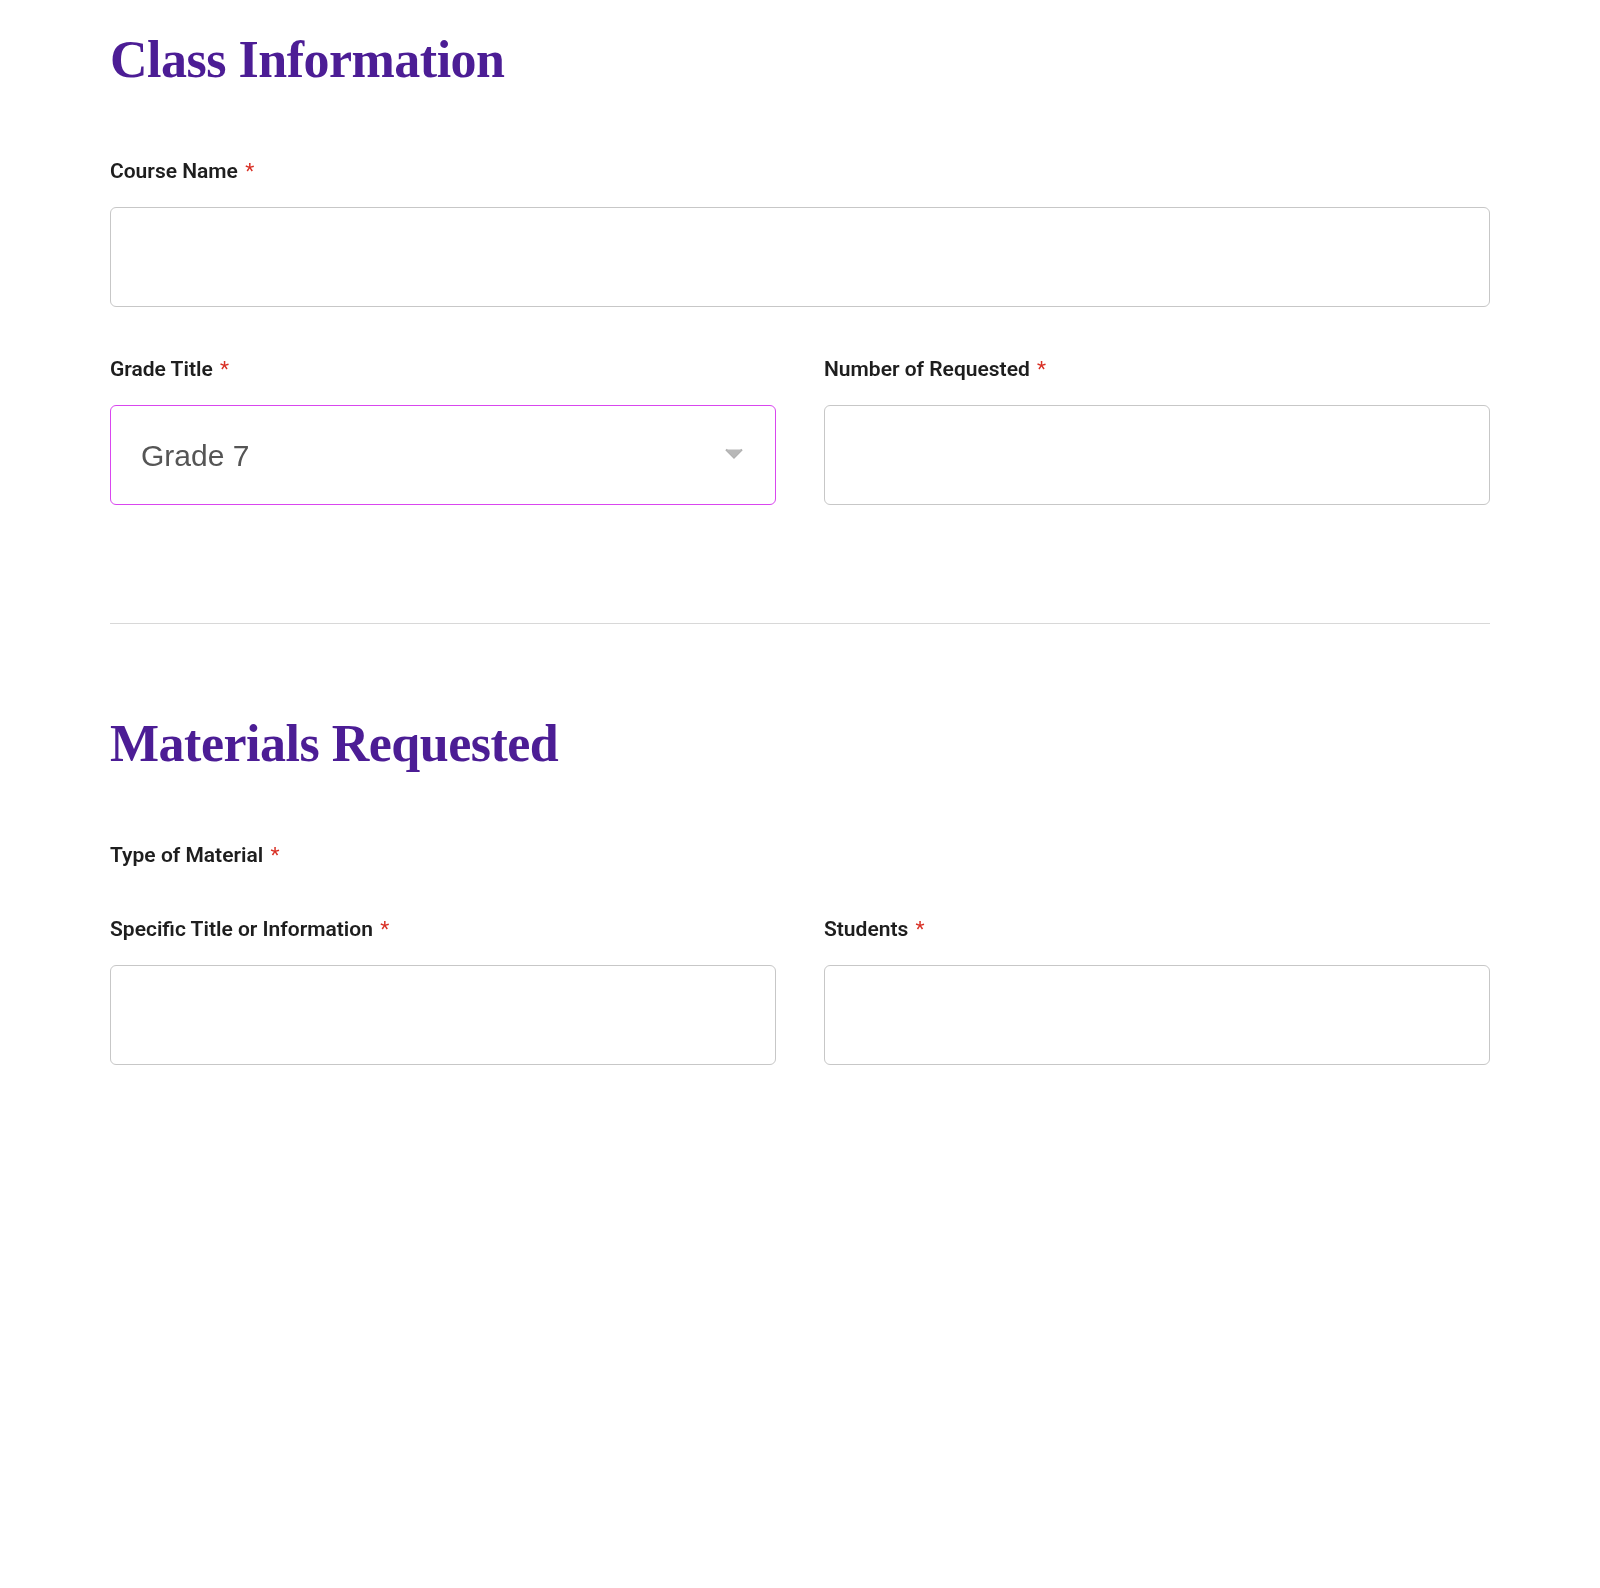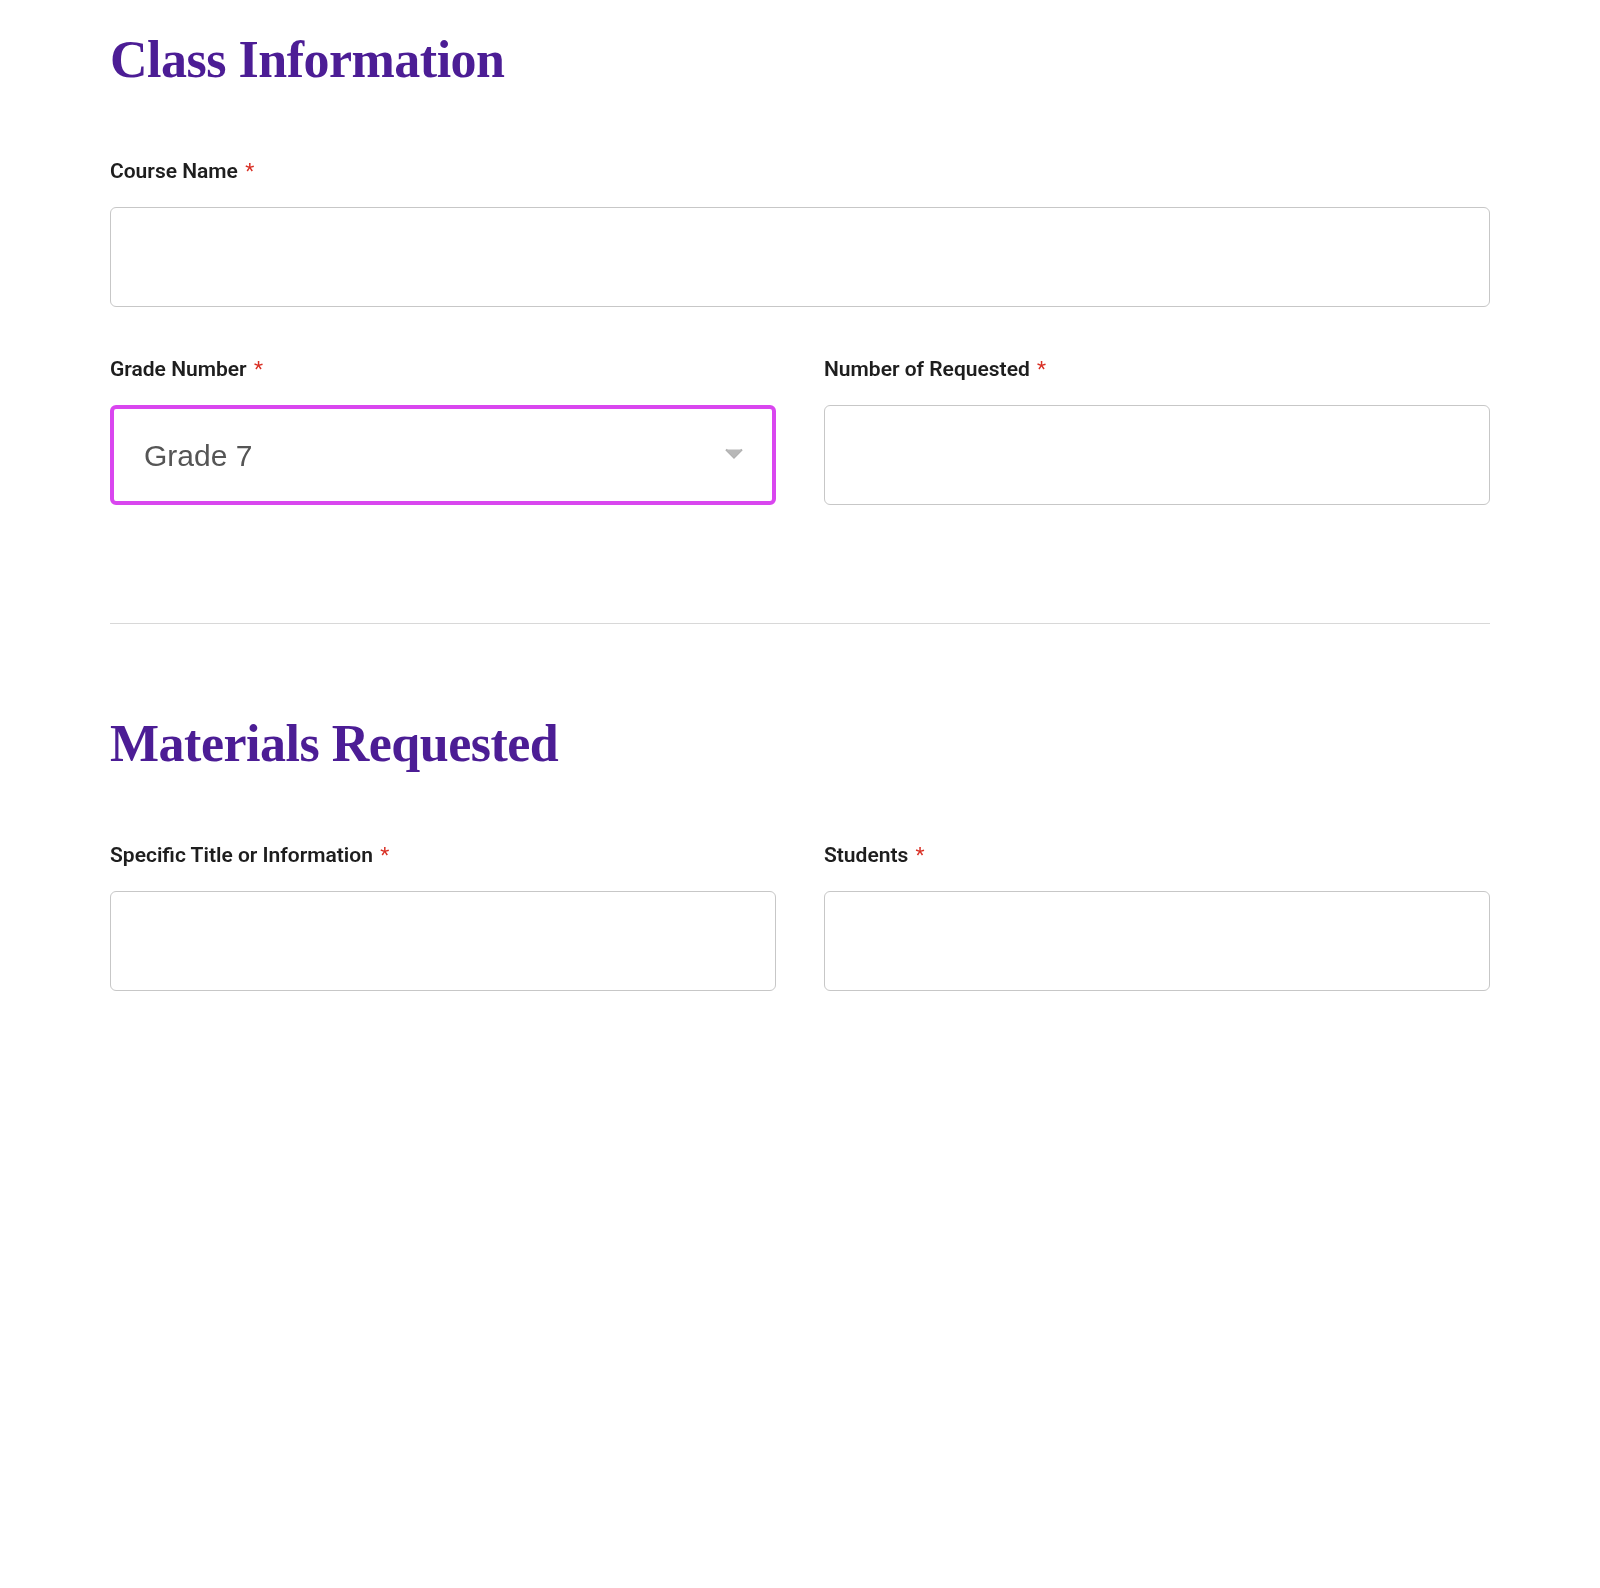--- a/index.html
+++ b/index.html
@@ -46,21 +46,21 @@
       color: #333;
       background: #ffffff;
     }
     .select-wrapper {
       position: relative;
       width: 100%;
     }
     .select-input {
       width: 100%;
       height: 100px;
-      border: 4px solid #d946ef;
+      border: 1px solid #d946ef;
       border-radius: 6px;
       padding: 0 60px 0 30px;
       font-size: 30px;
       color: #555;
       background: #ffffff;
       appearance: none;
       -webkit-appearance: none;
       -moz-appearance: none;
       cursor: pointer;
     }
@@ -93,21 +93,21 @@
   <label class="field-label">
     <span>Course Name</span>
     <span class="required-star">*</span>
   </label>
   <input type="text" class="text-input" value="" style="">
 </div>
 
 <div class="row-2">
   <div class="field-group">
     <label class="field-label">
-      <span>Grade Number</span>
+      <span>Grade Title</span>
       <span class="required-star">*</span>
     </label>
     <div class="select-wrapper">
       <select class="select-input">
         <option>Grade 7</option>
       </select>
       <span class="select-chevron">
         <svg width="20" height="14" viewBox="0 0 20 14">
           <path d="M2 3 L10 11 L18 3" fill="none" stroke="#b0b0b0" stroke-width="2"></path>
           <path d="M2 3 L10 11 L18 3 Z" fill="#b8b8b8"></path>
@@ -123,20 +123,24 @@
     </label>
     <input type="text" class="text-input" value="" style="">
   </div>
 </div>
 
 <hr class="divider">
 
 <h2 class="section-heading">Materials Requested</h2>
 
 <div class="field-group">
+  <label class="field-label">
+    <span>Type of Material</span>
+    <span class="required-star">*</span>
+  </label>
 </div>
 
 <div class="row-2">
   <div class="field-group">
     <label class="field-label">
       <span>Specific Title or Information</span>
       <span class="required-star">*</span>
     </label>
     <input type="text" class="text-input" value="" style="">
   </div>

